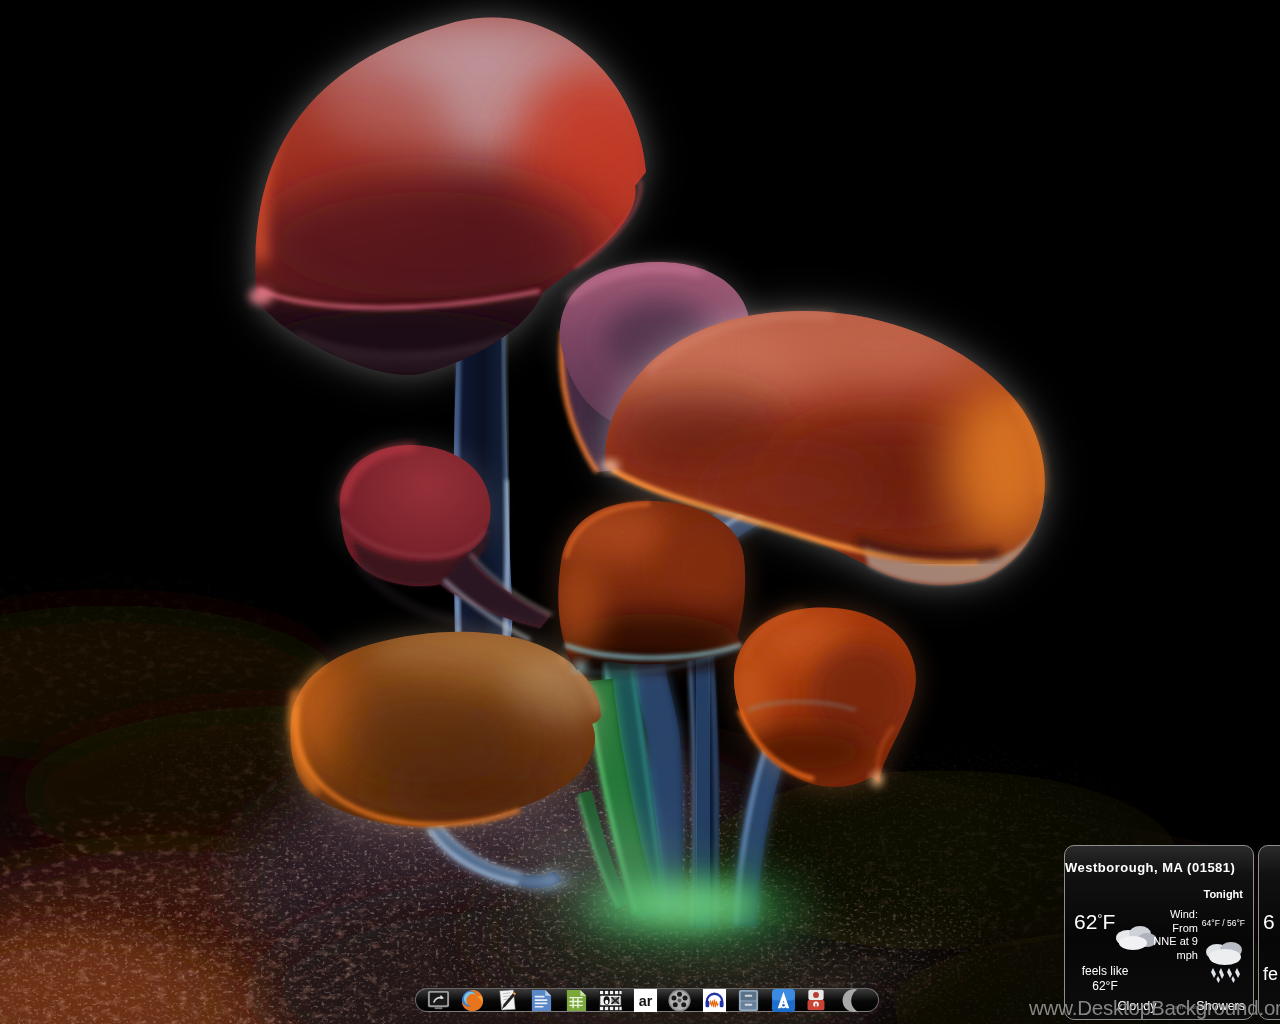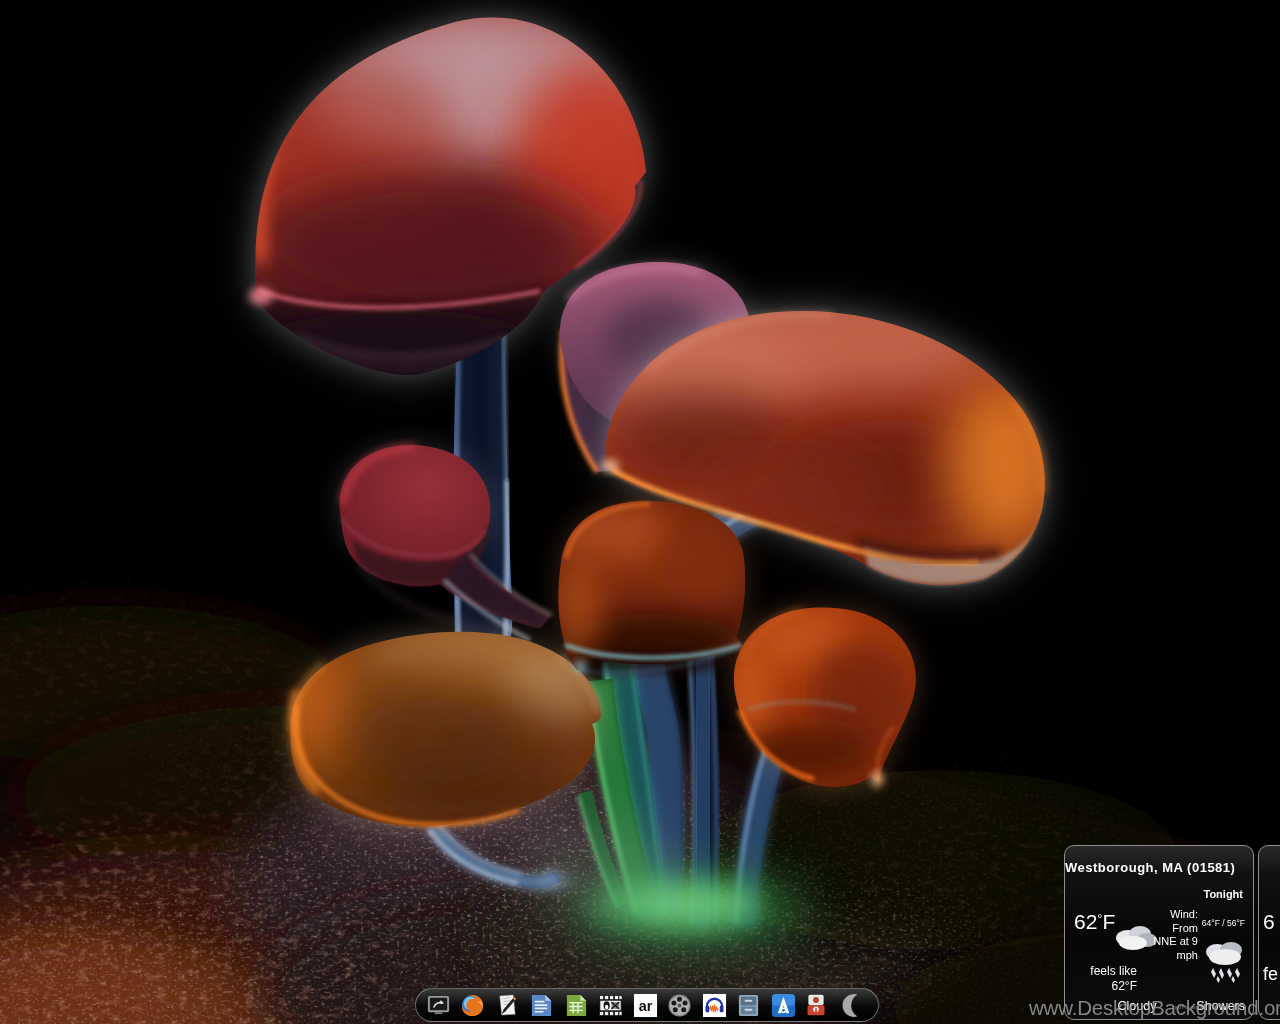--- a/index.html
+++ b/index.html
@@ -1,20 +1,20 @@
 <!DOCTYPE html>
 <html><head><meta charset="utf-8">
 <style>
 html,body{margin:0;padding:0;background:#000;width:1280px;height:1024px;overflow:hidden;font-family:"Liberation Sans",sans-serif}
 #scene{position:absolute;left:0;top:0}
 .wm{position:absolute;left:1029px;top:996px;font-size:20.5px;color:rgba(148,148,148,.9);letter-spacing:-.2px;z-index:30;white-space:nowrap}
 .widget{position:absolute;background:linear-gradient(180deg,#2a2a2a 0%,#111 16%,#060606 55%,#0d0d0d 100%);border:1px solid #8f8f8f;border-radius:10px;color:#fff;z-index:20}
 #w1{left:1064px;top:845px;width:188px;height:173px}
 #w2{left:1258px;top:845px;width:40px;height:173px}
-.dock{position:absolute;left:415px;top:988px;width:464px;height:34px;background:linear-gradient(180deg,rgba(62,62,62,.92),rgba(8,8,8,.96) 55%,rgba(0,0,0,.96));border:1px solid rgba(170,170,170,.6);border-radius:17px;z-index:25;display:flex;align-items:center;padding:0;box-sizing:border-box}
+.dock{position:absolute;left:415px;top:988px;width:464px;height:24px;background:linear-gradient(180deg,rgba(62,62,62,.92),rgba(8,8,8,.96) 55%,rgba(0,0,0,.96));border:1px solid rgba(170,170,170,.6);border-radius:17px;z-index:25;display:flex;align-items:center;padding:0;box-sizing:border-box}
 .dock .ic{width:25px;height:25px;margin-left:9.5px;flex:0 0 auto}
 </style></head><body>
 <svg id="scene" width="1280" height="1024" viewBox="0 0 1280 1024">
 <defs>
 <filter id="b2" x="-50%" y="-50%" width="200%" height="200%">
         <feGaussianBlur stdDeviation="2"></feGaussianBlur>
       </filter>
 <filter id="b4" x="-50%" y="-50%" width="200%" height="200%">
         <feGaussianBlur stdDeviation="4"></feGaussianBlur>
       </filter>
@@ -430,21 +430,21 @@
       <ellipse cx="24" cy="19" rx="16" ry="8" fill="#eceef0"></ellipse>
       <g fill="#dfe4ea">
         <path d="M12,30 l3,6 -2,4 -3,-6 Z"></path>
         <path d="M20,30 l3,7 -2,4 -3,-7 Z"></path>
         <path d="M28,30 l3,6 -2,4 -3,-6 Z"></path>
         <path d="M36,30 l3,6 -2,4 -3,-6 Z"></path>
         <path d="M17,38 l2,4 -1.6,3 -2,-4 Z"></path>
         <path d="M32,38 l2,4 -1.6,3 -2,-4 Z"></path>
       </g>
     </svg>
- <div style="position:absolute;left:8px;top:118px;width:64px;text-align:right;font-size:12px;line-height:15px">feels like 62°F</div>
+ <div style="position:absolute;left:8px;top:118px;width:64px;text-align:center;font-size:12px;line-height:15px">feels like 62°F</div>
  <div style="position:absolute;left:40px;top:153px;width:64px;text-align:center;font-size:12.5px">Cloudy</div>
  <div style="position:absolute;left:108px;top:158px;font-size:6px;color:#888">rain to snow</div>
  <div style="position:absolute;right:8px;top:153px;font-size:12.5px">Showers</div>
 </div>
 <div class="widget" id="w2">
  <div style="position:absolute;left:4px;top:64px;font-size:21px">6</div>
  <div style="position:absolute;left:4px;top:118px;font-size:18px">fe</div>
 
 </div>
 <div class="wm">www.DesktopBackground.org</div>

